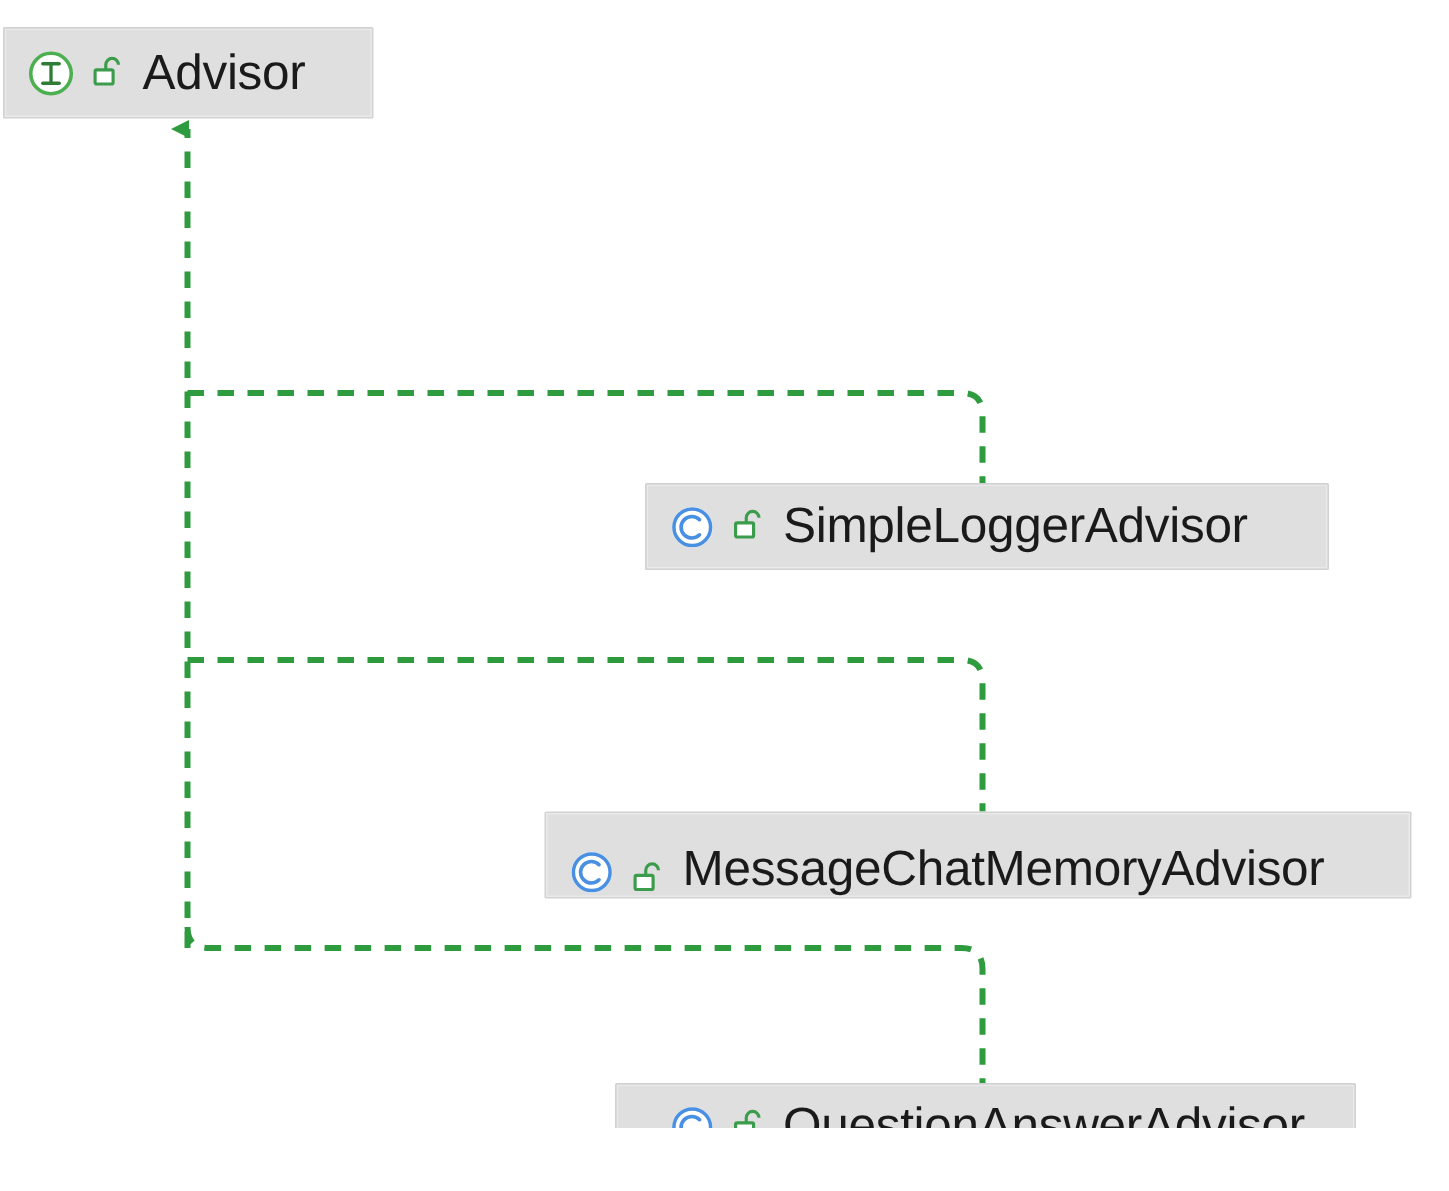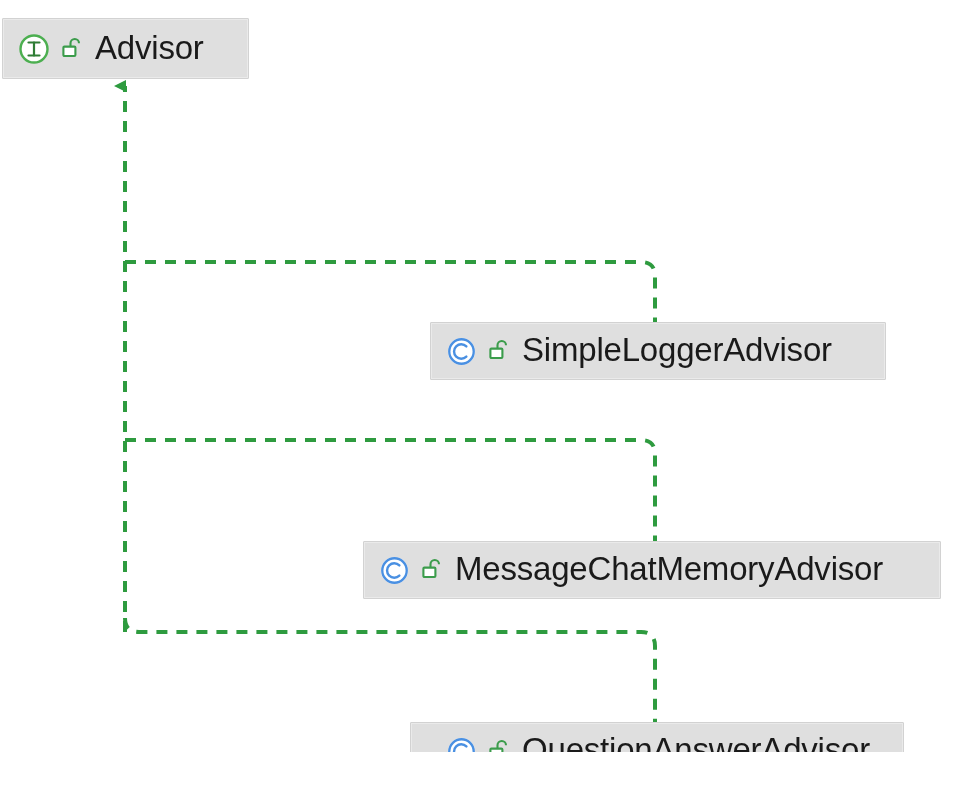--- a/index.html
+++ b/index.html
@@ -53,21 +53,21 @@
   .lock-icon {
     flex: 0 0 auto;
     display: block;
     margin-left: -1px;
     margin-right: 1px;
   }
 
   
   #node-advisor        { left: 2px;   top: 18px;  width: 247px; height: 61px; }
   #node-simplelogger   { left: 430px; top: 322px; width: 456px; height: 58px; align-items: center; }
-  #node-messagechat    { left: 363px; top: 541px; width: 578px; height: 58px; }
+  #node-messagechat    { left: 363px; top: 541px; width: 578px; height: 58px; align-items: flex-end; }
   #node-questionanswer { left: 410px; top: 722px; width: 494px; height: 58px; justify-content: center; }
 </style>
 </head>
 <body>
 
 <div id="diagram">
 
   <svg id="edge-layer" viewBox="0 0 966 794" width="966" height="794" aria-hidden="true">
     <defs>
       <marker id="realize-arrow" viewBox="0 0 12 12" refX="6" refY="11" markerWidth="12" markerHeight="12" orient="auto-start-reverse" markerUnits="userSpaceOnUse">

